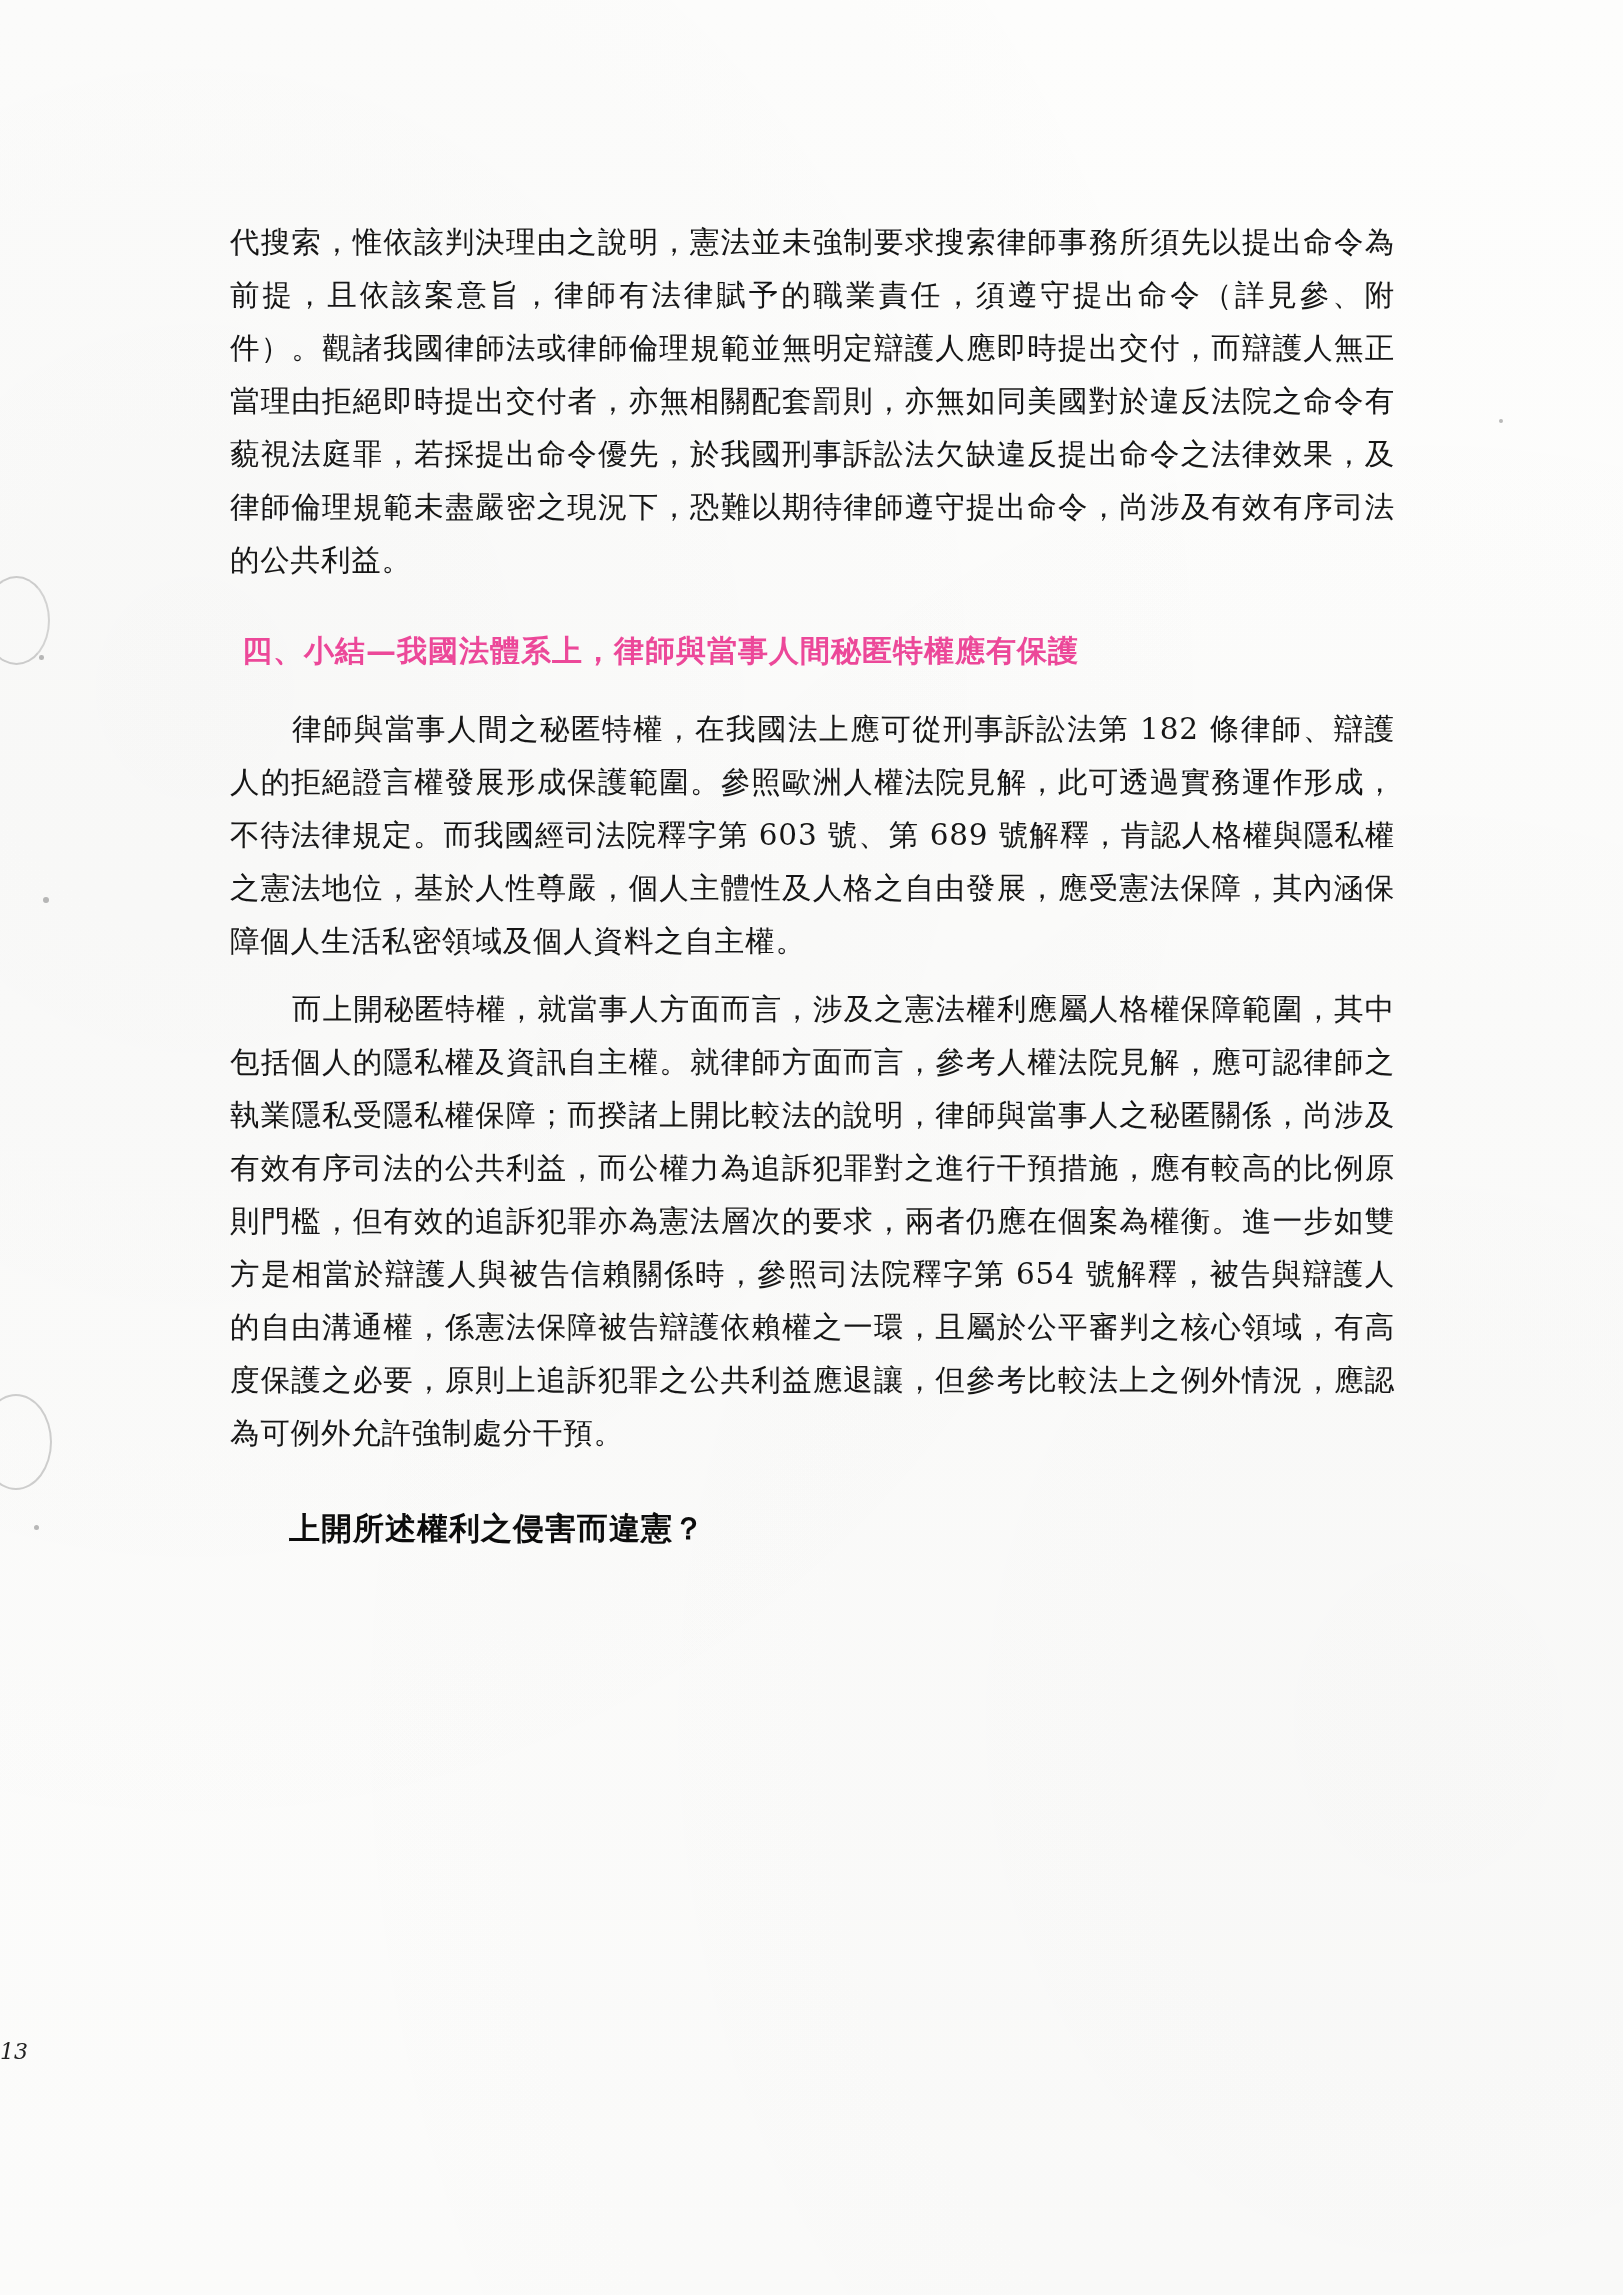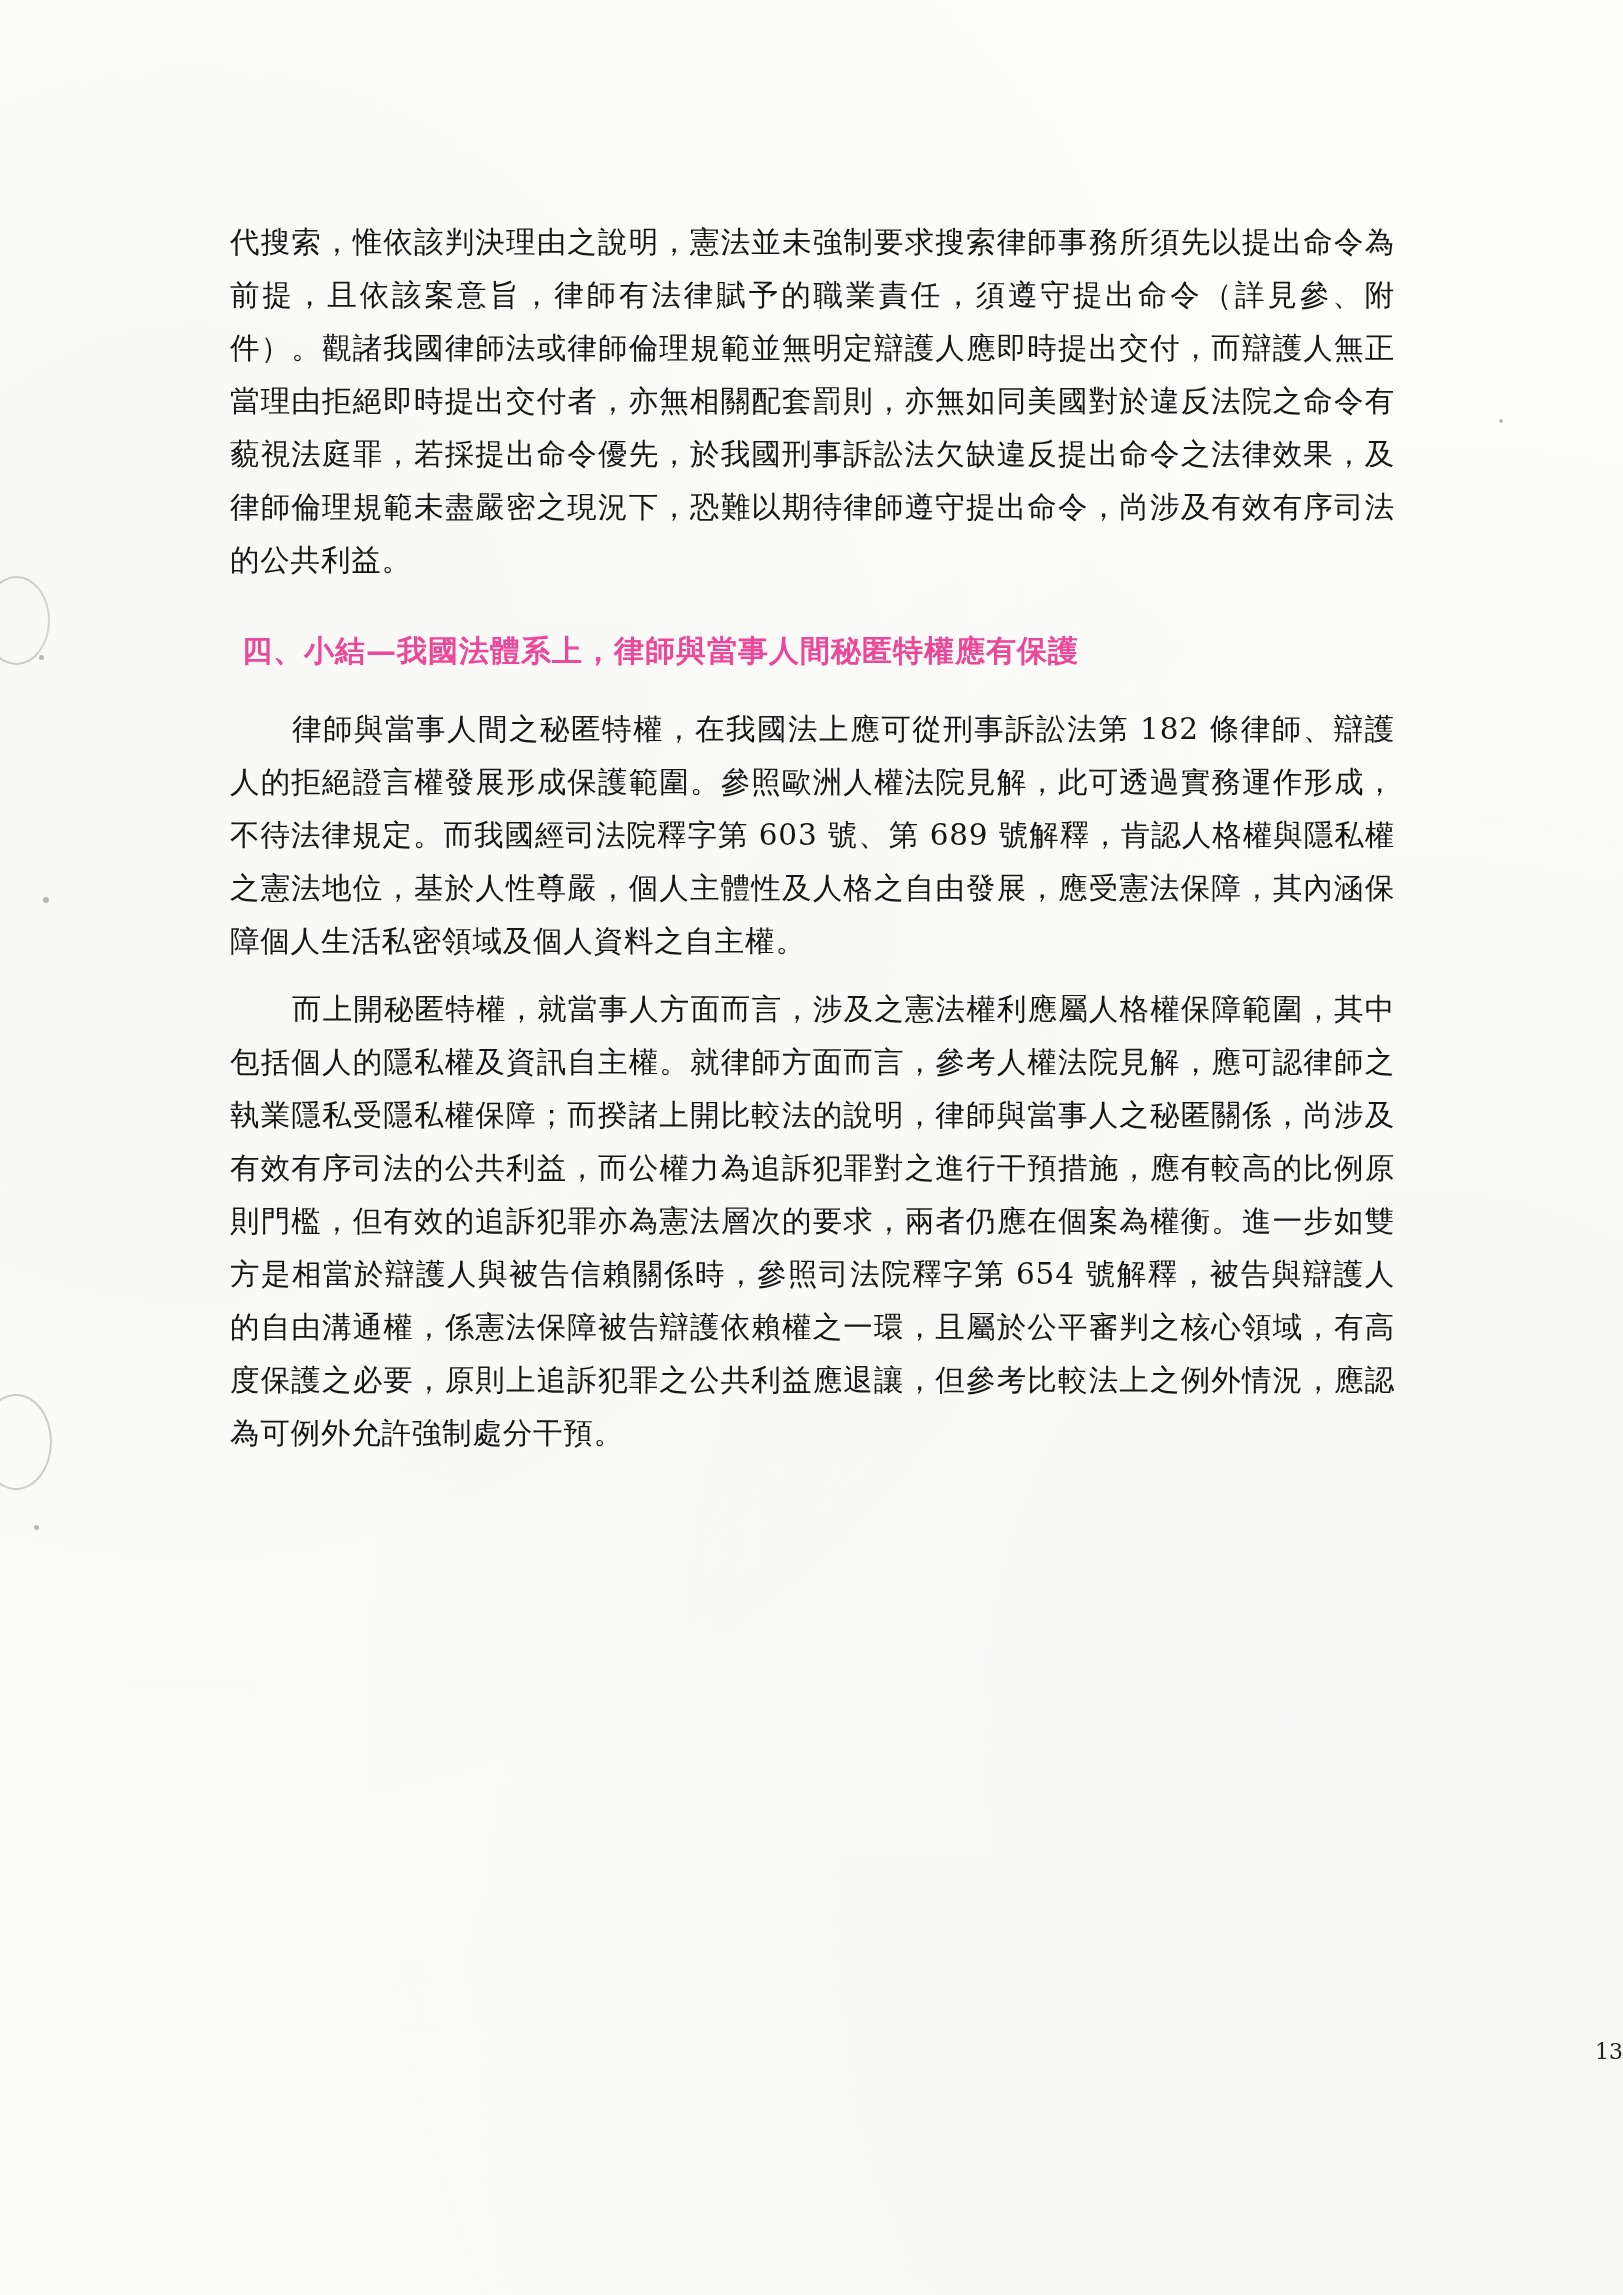--- a/index.html
+++ b/index.html
@@ -85,24 +85,25 @@
   .heading-major .line2 {
     display: block;
     padding-left: 59px;
   }
 
   .page-number {
     position: absolute;
     left: 0;
     right: 0;
     top: 2039px;
-    text-align: right;
+    text-align: left;
     font-size: 22px;
     color: #222;
     font-family: "DejaVu Serif", "Liberation Serif", serif;
+    font-style: italic;
   }
 </style>
 </head>
 <body>
 
 <div class="page-surface"></div>
 
 <div class="punch-mark punch-a"></div>
 <div class="punch-mark punch-b"></div>
 <div class="speck" style="left:39px; top:655px; width:4.6px; height:4.6px;"></div>
@@ -122,18 +123,19 @@
 
   <p class="para indent">律師與當事人間之秘匿特權，在我國法上應可從刑事訴訟法第 182 條律師、辯護人的拒絕證言權發展形成保護範圍。參照歐洲人權法院見解，此可透過實務運作形成，不待法律規定。而我國經司法院釋字第 603 號、第 689 號解釋，肯認人格權與隱私權之憲法地位，基於人性尊嚴，個人主體性及人格之自由發展，應受憲法保障，其內涵保障個人生活私密領域及個人資料之自主權。</p>
 
   <div class="gap-sm"></div>
 
   <p class="para indent">而上開秘匿特權，就當事人方面而言，涉及之憲法權利應屬人格權保障範圍，其中包括個人的隱私權及資訊自主權。就律師方面而言，參考人權法院見解，應可認律師之執業隱私受隱私權保障；而揆諸上開比較法的說明，律師與當事人之秘匿關係，尚涉及有效有序司法的公共利益，而公權力為追訴犯罪對之進行干預措施，應有較高的比例原則門檻，但有效的追訴犯罪亦為憲法層次的要求，兩者仍應在個案為權衡。進一步如雙方是相當於辯護人與被告信賴關係時，參照司法院釋字第 654 號解釋，被告與辯護人的自由溝通權，係憲法保障被告辯護依賴權之一環，且屬於公平審判之核心領域，有高度保護之必要，原則上追訴犯罪之公共利益應退讓，但參考比較法上之例外情況，應認為可例外允許強制處分干預。</p>
 
   <div class="gap-lg"></div>
 
   <h2 class="heading-major">
+    <span class="line2">上開所述權利之侵害而違憲？</span>
   </h2>
 
 </div>
 
 <div class="page-number">13</div>
 
 
 </body></html>

